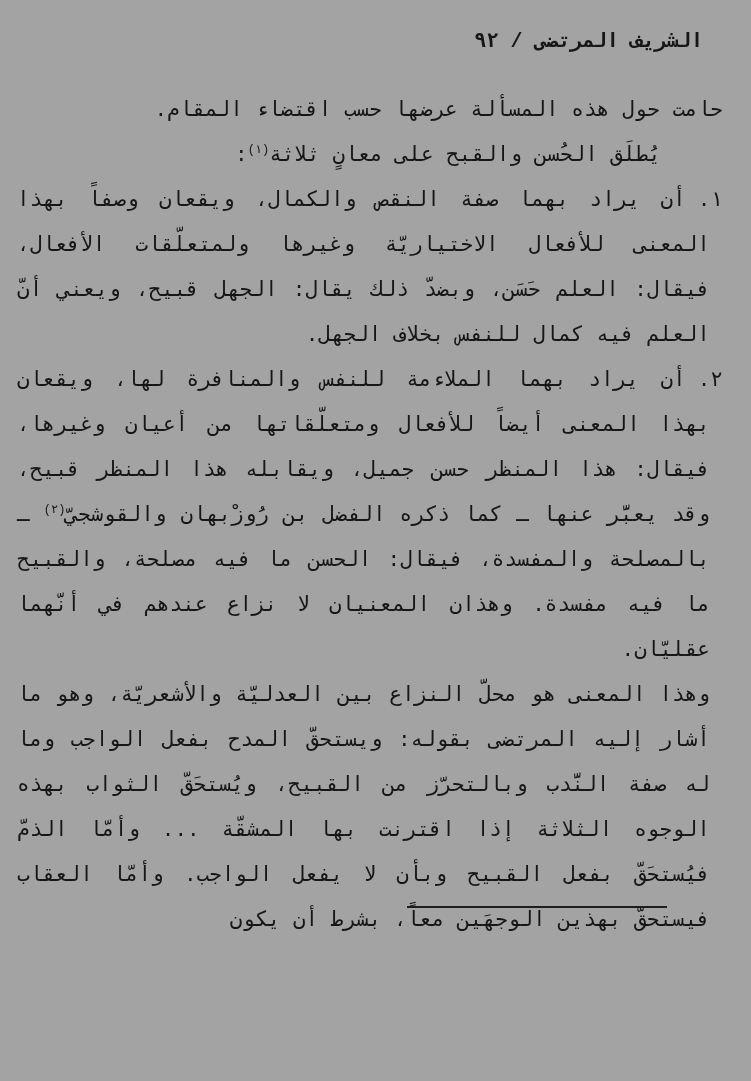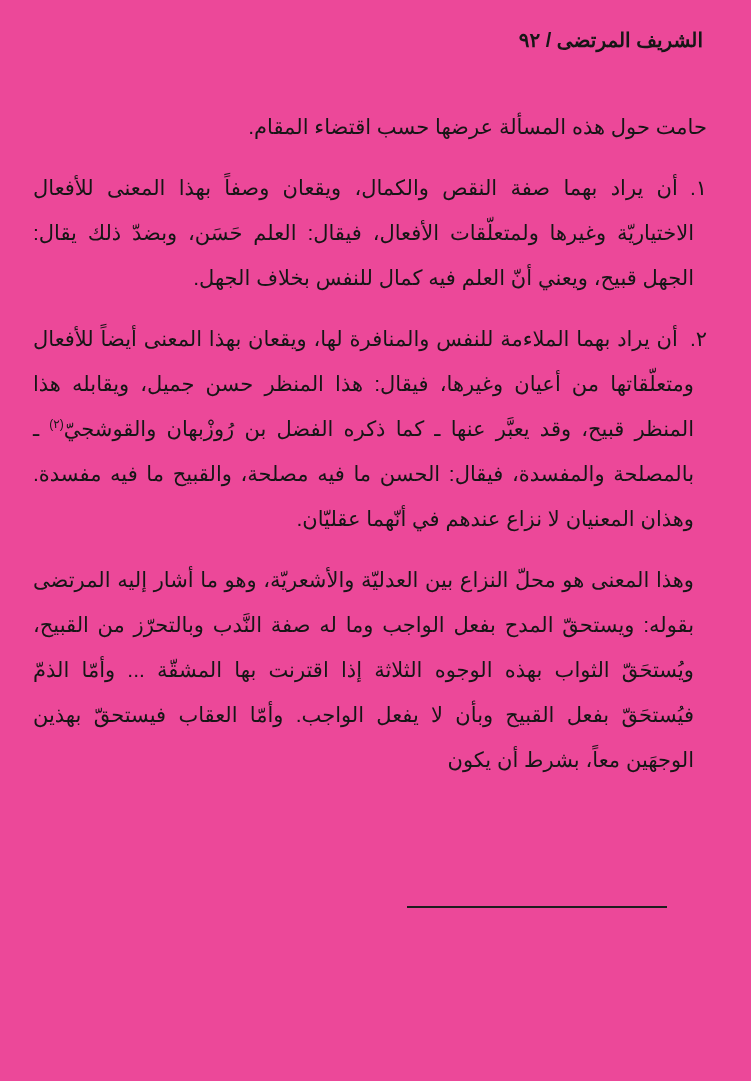--- a/index.html
+++ b/index.html
@@ -1,22 +1,22 @@
 <!DOCTYPE html>
 <html lang="ar"><head>
 <meta charset="utf-8">
 <style>
   html, body { margin: 0; padding: 0; }
   .page {
     position: relative;
     width: 751px;
     height: 1081px;
-    background: #ec4899;
+    background: #a3a3a3;
     color: #161616;
-    font-family: Liberation Sans, sans-serif;
+    font-family: Liberation Mono, monospace;
     overflow: hidden;
     direction: rtl;
   }
   .running-header {
     position: absolute;
     top: 28px;
     right: 48px;
     direction: rtl;
     font-size: 20px;
     font-weight: bold;
@@ -27,21 +27,21 @@
     position: absolute;
     top: 88px;
     right: 28px;
     width: 706px;
     direction: rtl;
     font-size: 21px;
     line-height: 45px;
     text-align: justify;
     text-justify: inter-word;
   }
-  .para { margin: 16px; }
+  .para { margin: 0; }
   .indent-first { text-indent: 62px; }
   .hang {
     padding-right: 13px;
     text-indent: -13px;
   }
   .pad {
     padding-right: 13px;
   }
   .num { margin-left: 12px; }
   sup.note-ref {
@@ -77,20 +77,21 @@
 <body>
 
 <div class="page">
 
   <div class="running-header">الشريف المرتضى / ٩٢</div>
 
   <div class="body-text">
 
     <p class="para">حامت حول هذه المسألة عرضها حسب اقتضاء المقام.</p>
 
+    <p class="para indent-first"><span>يُطلَق الحُسن والقبح على معانٍ ثلاثة</span><sup class="note-ref">(١)</sup><span>:</span></p>
 
     <div>
 
       <p class="para hang"><span class="num">١.</span><span>أن يراد بهما صفة النقص والكمال، ويقعان وصفاً بهذا المعنى للأفعال الاختياريّة وغيرها ولمتعلّقات الأفعال، فيقال: العلم حَسَن، وبضدّ ذلك يقال: الجهل قبيح، ويعني أنّ العلم فيه كمال للنفس بخلاف الجهل.</span></p>
 
       <p class="para hang"><span class="num">٢.</span><span>أن يراد بهما الملاءمة للنفس والمنافرة لها، ويقعان بهذا المعنى أيضاً للأفعال ومتعلّقاتها من أعيان وغيرها، فيقال: هذا المنظر حسن جميل، ويقابله هذا المنظر قبيح، وقد يعبَّر عنها ـ كما ذكره الفضل بن رُوزْبهان والقوشجيّ</span><sup class="note-ref">(٢)</sup><span> ـ بالمصلحة والمفسدة، فيقال: الحسن ما فيه مصلحة، والقبيح ما فيه مفسدة. وهذان المعنيان لا نزاع عندهم في أنّهما عقليّان.</span></p>
 
 
     </div>
 

